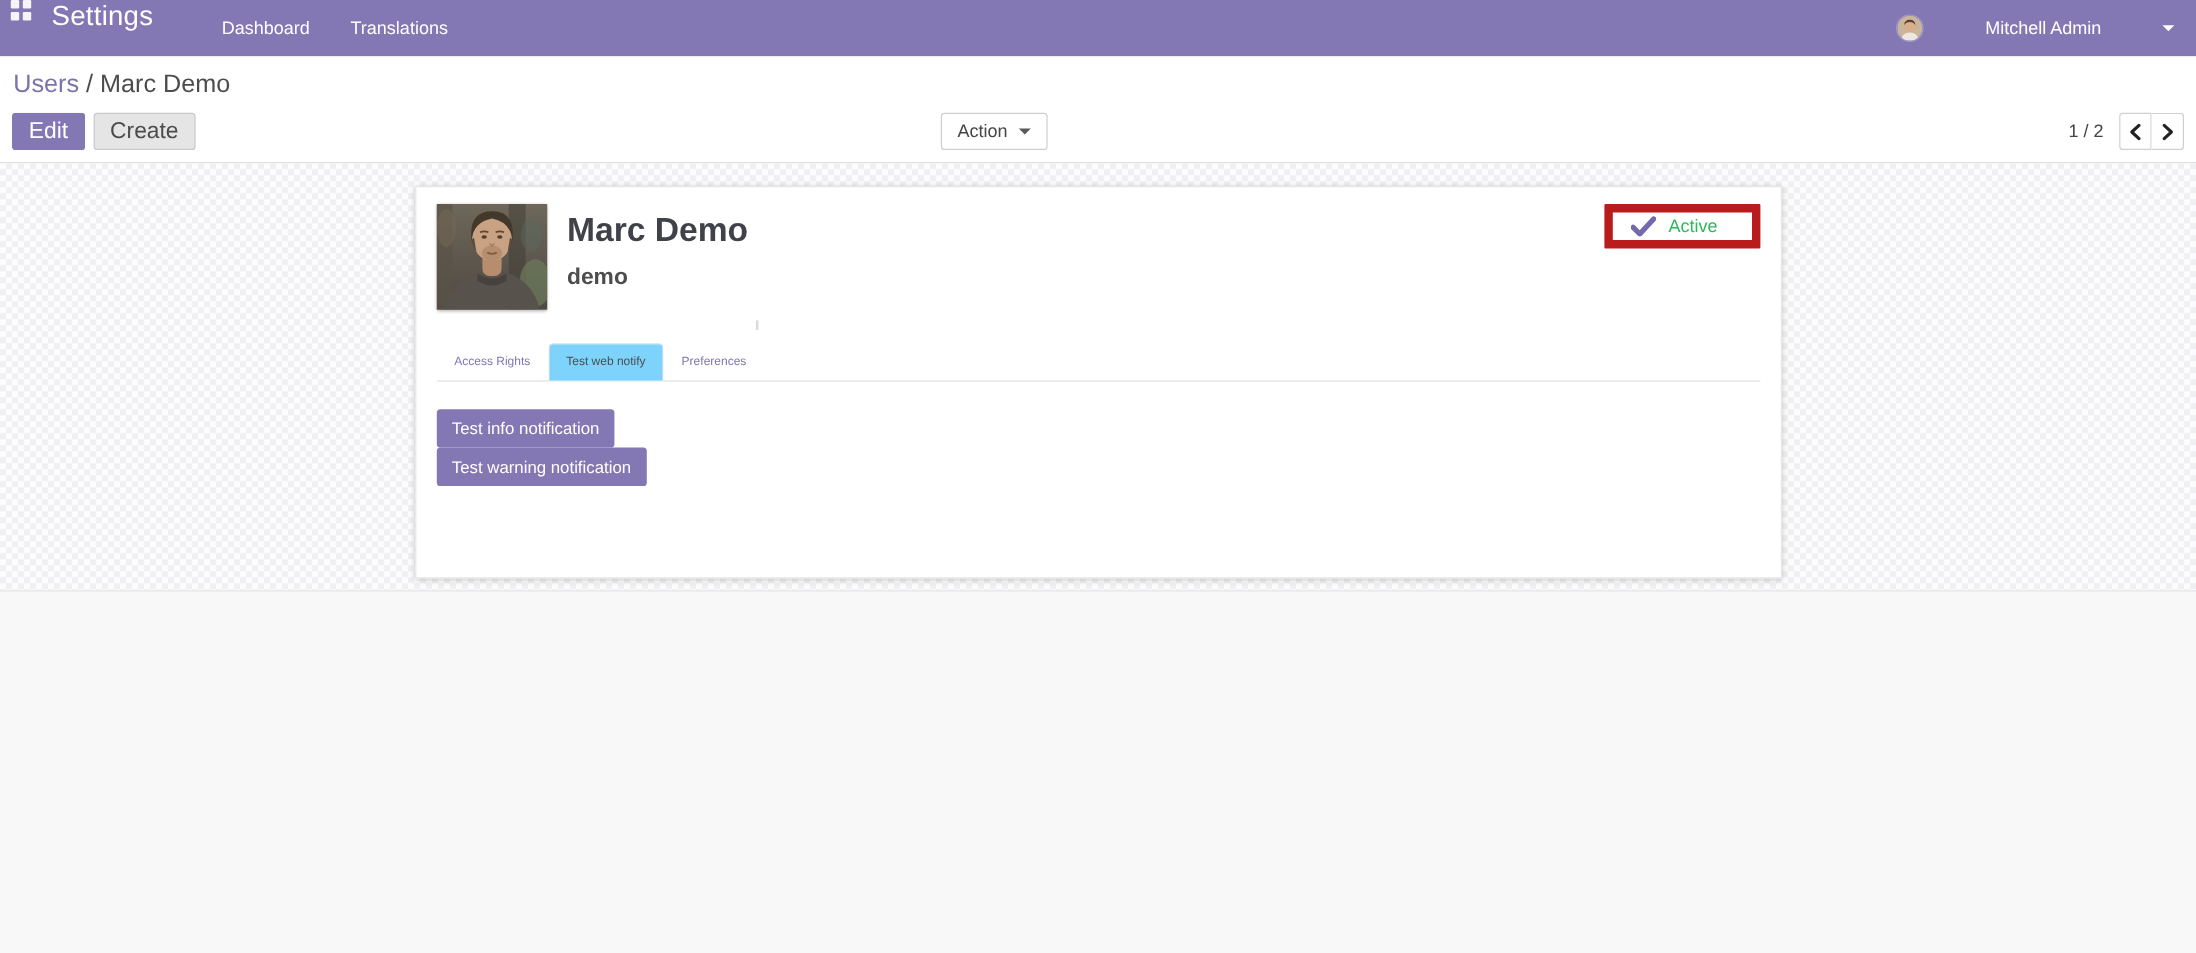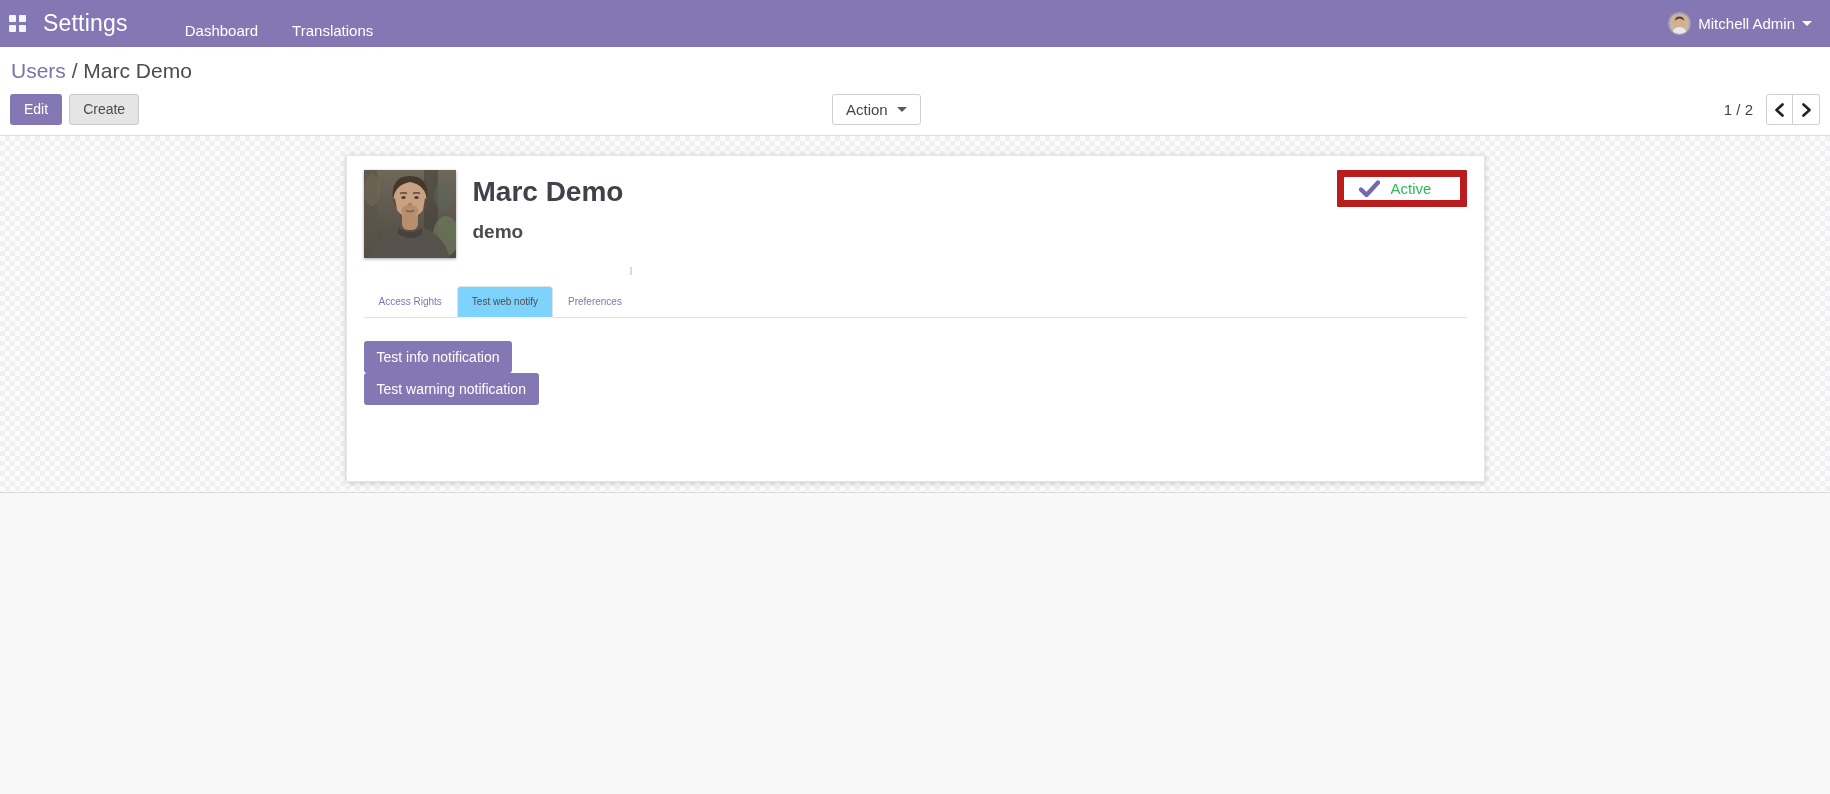--- a/index.html
+++ b/index.html
@@ -5,46 +5,46 @@
   * { box-sizing: border-box; }
   html,body { margin:0; padding:0; background:#fff; }
   body {
     width:1830px; height:794px; overflow:hidden;
     font-family:"Liberation Sans", sans-serif; color:#4c4c4c;
   }
 
   
   .navbar {
     height:47px; background:#8478b4; color:#fff;
-    display:flex; align-items:center; padding:0 12px;
+    display:flex; align-items:flex-start; padding:0 12px;
   }
   .apps-icon {
     display:grid; grid-template-columns:7px 7px; grid-template-rows:7px 7px;
     gap:3px; margin-left:-3px; cursor:pointer; flex:none;
   }
   .apps-icon i { background:#fff; opacity:.92; border-radius:1px; }
   .app-title { font-size:23px; font-weight:400; margin-left:17px; letter-spacing:.2px; cursor:pointer; }
   .nav-menu { display:flex; margin-left:40px; height:34px; }
   .nav-item { font-size:15px; line-height:47px; padding:0 17px; cursor:pointer; white-space:nowrap; }
-  .nav-right { margin-left:auto; display:flex; align-items:center; cursor:pointer; padding:0 6px; height:47px; }
+  .nav-right { margin-left:auto; display:flex; align-items:center; cursor:pointer; padding:0 6px; height:47px;gap:44px; }
   .user-avatar { width:21px; height:21px; border-radius:50%; overflow:hidden; flex:none; box-shadow:0 0 0 1px rgba(255,255,255,.25); }
   .user-name { font-size:15px; margin-left:8px; white-space:nowrap; }
   .caret-down { width:0; height:0; border-left:5px solid transparent; border-right:5px solid transparent; border-top:5px solid #fff; margin-left:7px; }
 
   
   .control-panel { background:#fff; padding:11px 10px 10px 10px; border-bottom:1px solid #dedede; }
   .breadcrumb { font-size:21px; margin:1px 0 11px 1px; color:#4c4c4c; }
   .breadcrumb .bc-link { color:#7d72ab; cursor:pointer; }
   .cp-row { position:relative; display:flex; align-items:center; height:31px; }
-  .btn { font-family:inherit; font-size:14px; border-radius:3px; padding:5px 13px; border:1px solid transparent; cursor:pointer; line-height:19px; }
+  .btn { font-family:inherit; font-size:19px; border-radius:3px; padding:5px 13px; border:1px solid transparent; cursor:pointer; line-height:19px; }
   .btn-primary { background:#8478b4; color:#fff; }
   .btn-default { background:#e5e5e5; color:#4c4c4c; border-color:#c9c9c9; }
   .btn-edit { margin-right:7px; }
   .action-dd {
-    position:absolute; left:822px; top:0;
+    position:absolute; left:774px; top:0;
     background:#fff; border:1px solid #cfcfcf; border-radius:3px;
     font-size:15px; color:#454545; padding:5px 13px; cursor:pointer;
     display:flex; align-items:center; line-height:19px;
   }
   .action-caret { width:0; height:0; border-left:5px solid transparent; border-right:5px solid transparent; border-top:5px solid #5a5a5a; margin-left:9px; }
   .pager { margin-left:auto; display:flex; align-items:center; }
   .pager-count { font-size:15px; color:#444; margin-right:13px; }
   .pager-btn {
     width:27px; height:31px; background:#fff; border:1px solid #d0d0d0;
     display:flex; align-items:center; justify-content:center; cursor:pointer; padding:0;

